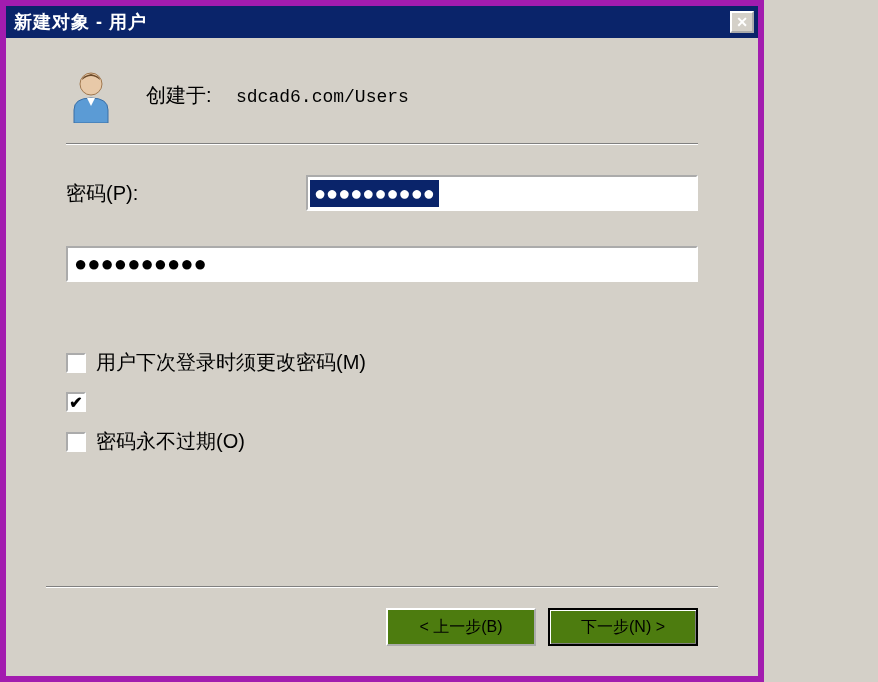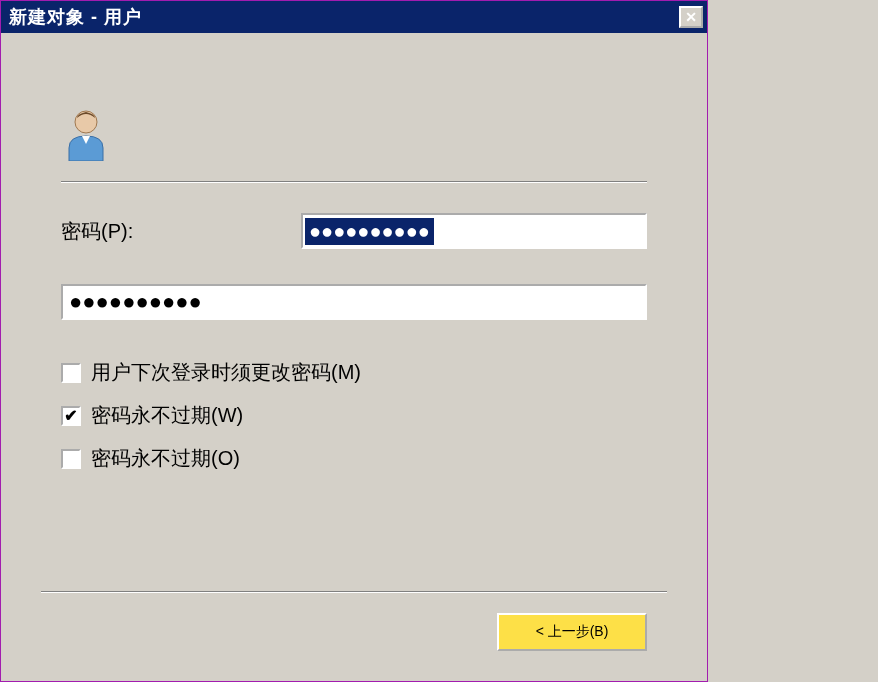--- a/index.html
+++ b/index.html
@@ -9,27 +9,26 @@
     }
     body {
       font-family: "SimSun", "宋体", sans-serif;
       font-size: 16px;
       background: #d4d0c8;
       width: 878px;
       height: 682px;
       overflow: hidden;
     }
     .window {
-      width: 708px;
+      width: 764px;
       height: 682px;
       background: #d4d0c8;
-      border: 1px solid #a21caf;
+      border: 6px solid #a21caf;
       display: flex;
       flex-direction: column;
-      gap: 43px;
     }
     .titlebar {
       background: #0a246a;
       color: #fff;
       height: 32px;
       display: flex;
       align-items: center;
       justify-content: space-between;
       padding: 0 4px 0 8px;
       font-weight: bold;
@@ -106,21 +105,21 @@
       display: inline-block;
       letter-spacing: 0px;
       font-size: 20px;
     }
     .pw-dots {
       letter-spacing: 0px;
       font-size: 22px;
       padding: 0 4px;
     }
     .checkbox-group {
-      margin-top: 4px;
+      margin-top: 32px;
       display: flex;
       flex-direction: column;
       gap: 16px;
     }
     .checkbox-row {
       display: flex;
       align-items: center;
       gap: 10px;
       font-size: 20px;
     }
@@ -147,23 +146,23 @@
     }
     .button-row {
       display: flex;
       justify-content: flex-end;
       gap: 12px;
       padding-bottom: 10px;
     }
     .btn {
       min-width: 150px;
       height: 38px;
-      background: #fde047;
+      background: #4d7c0f;
       border: 2px outset #fff;
-      font-size: 14px;
+      font-size: 16px;
       font-family: inherit;
       cursor: pointer;
       padding: 0 12px;
     }
     .btn.default {
       border: 2px solid #000;
       box-shadow: inset 1px 1px 0 #fff, inset -1px -1px 0 #808080;
     }
   </style>
 </head>
@@ -178,20 +177,24 @@
   </div>
 
   <div class="content">
     <div class="header-row">
       <svg class="user-icon" viewBox="0 0 50 55">
         <circle cx="25" cy="16" r="11" fill="#e8c9a8" stroke="#a07850" stroke-width="1"></circle>
         <path d="M 16 12 Q 25 4 34 12 Q 34 8 25 6 Q 16 8 16 12" fill="#6b4a2a"></path>
         <path d="M 8 55 L 8 42 Q 8 30 25 30 Q 42 30 42 42 L 42 55 Z" fill="#5b9bd5" stroke="#3a6ea5" stroke-width="1"></path>
         <path d="M 21 30 L 25 38 L 29 30 Z" fill="#fff"></path>
       </svg>
+      <div>
+        <span class="create-label">创建于:</span>
+        <span class="create-path">sdcad6.com/Users</span>
+      </div>
     </div>
 
     <hr class="divider">
 
     <div class="form-row">
       <span class="form-label">密码(P):</span>
       <div class="pw-wrapper">
         <span class="pw-selected">●●●●●●●●●●</span>
       </div>
     </div>
@@ -204,29 +207,29 @@
 
     <div class="checkbox-group">
       <div class="checkbox-row">
         <div class="checkbox"></div>
         <span>用户下次登录时须更改密码(M)</span>
       </div>
       <div class="checkbox-row">
         <div class="checkbox">
             <span>✔</span>
           </div>
-        <span>密码永不过期(W)</span>
       </div>
       <div class="checkbox-row">
         <div class="checkbox"></div>
         <span>密码永不过期(O)</span>
       </div>
     </div>
 
     <div class="spacer"></div>
 
     <hr class="button-divider">
 
     <div class="button-row">
       <button class="btn">&lt; 上一步(B)</button>
+      <button class="btn default">下一步(N) &gt;</button>
     </div>
   </div>
 </div>
 
 </body></html>

